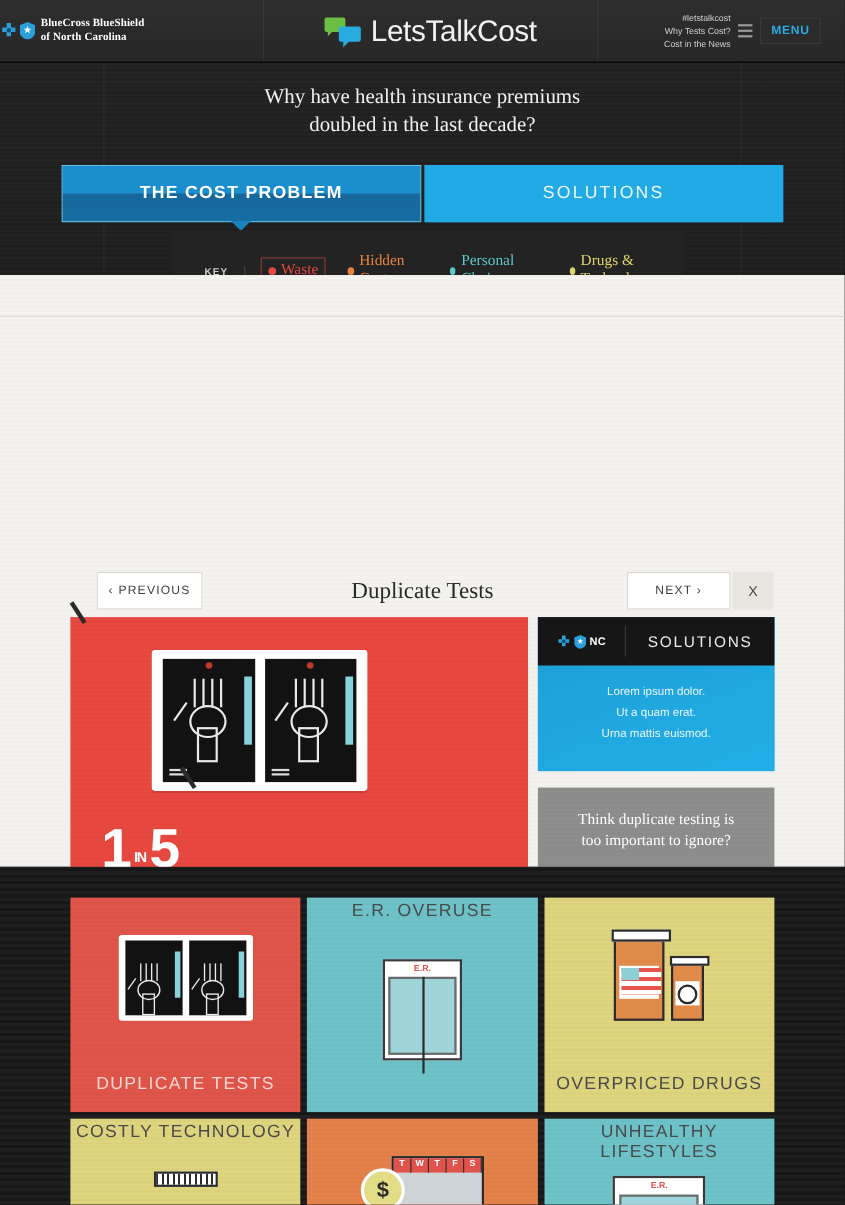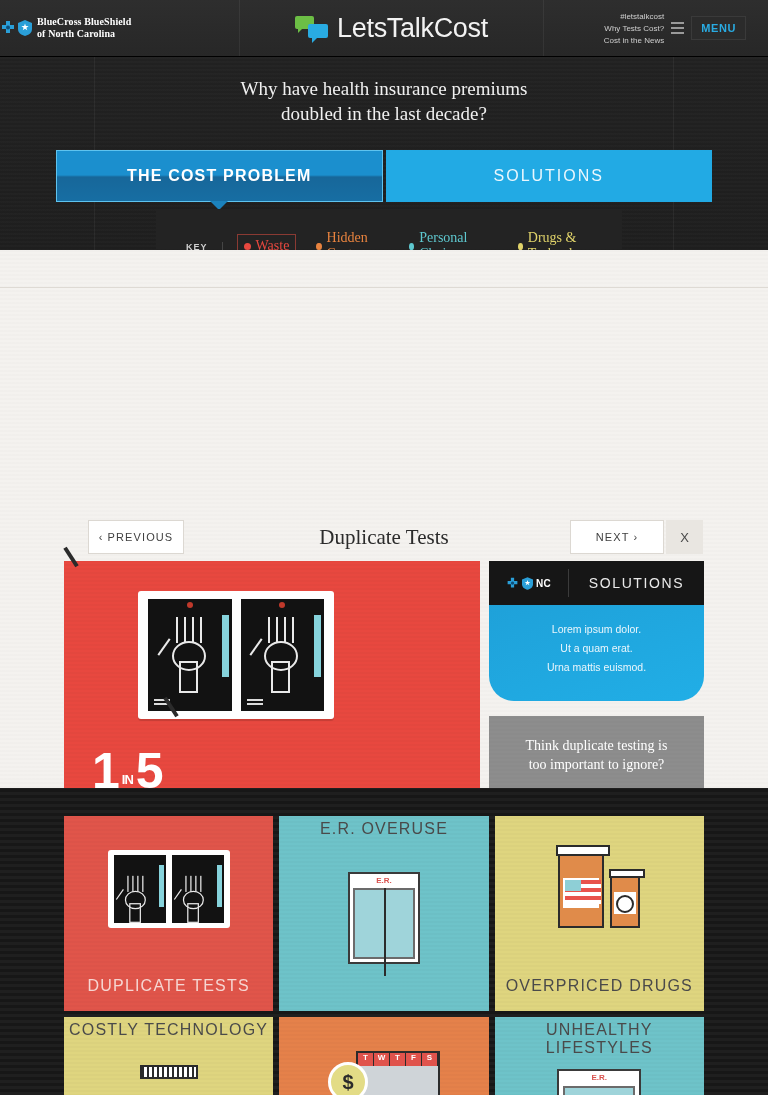--- a/index.html
+++ b/index.html
@@ -121,21 +121,21 @@
 
   
   .reactions { position:absolute; top:572px; left:64px; width:416px; height:34px; background:#1d1d1d;
                display:flex; align-items:center; justify-content:space-around; padding:0 14px; }
   .react { display:flex; align-items:center; gap:6px; color:#e2e2e2; font-size:9.5px;
            font-weight:bold; letter-spacing:.6px; }
   .react .bullet { width:9px; height:9px; border-radius:50%; background:#8b8b8b; display:block; }
 
   
   .sol { position:absolute; top:311px; left:489px; width:215px; height:140px; background:#1b9fd8;
-         background-image:linear-gradient(160deg,#1e9ed6,#21aee6);border-radius:25px; }
+         background-image:linear-gradient(160deg,#1e9ed6,#21aee6); }
   .sol-head { height:44px; background:#161616; display:flex; align-items:center; }
   .sol-logo { width:80px; display:flex; align-items:center; justify-content:center; gap:3px;
               border-right:1px solid #3b3b3b; height:28px; }
   .sol-nc { color:#fff; font-size:10px; font-weight:bold; letter-spacing:.4px; }
   .sol-head-title { flex:1; text-align:center; color:#eaeaea; font-size:14px; letter-spacing:1.6px; }
   .sol-body { padding-top:15px; text-align:center; }
   .sol-body p { color:#eaf6fc; font-size:10.5px; line-height:19px; }
 
   
   .share { position:absolute; top:466px; left:489px; width:215px; height:151px; background:#8d8d8d;

